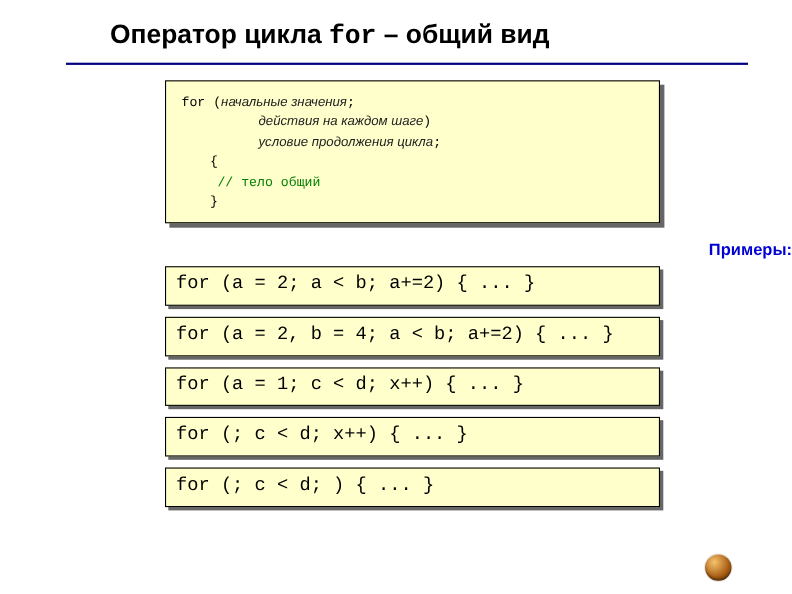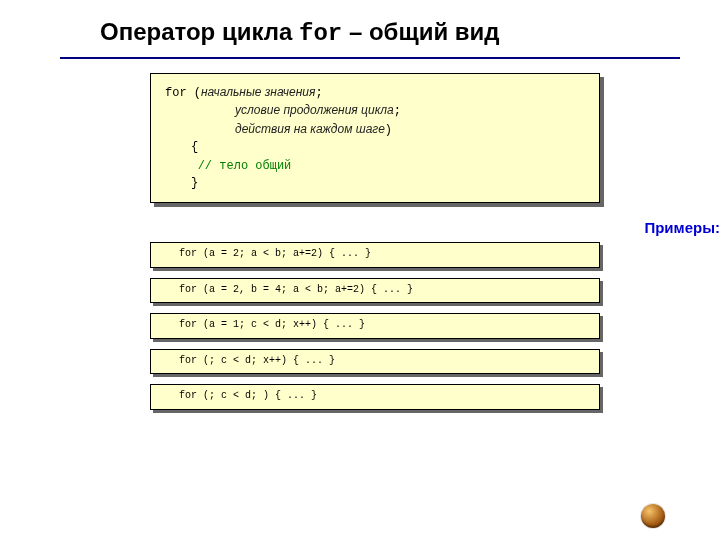--- a/index.html
+++ b/index.html
@@ -42,23 +42,23 @@
   .comment { color: #007f00; font-family: "Courier New", monospace; }
   .examples-label {
     margin: 16px 0 6px 130px;
     color: #0000d4;
     font-weight: bold;
     font-size: 15px;
     text-align: right;
   }
   .example-box {
     margin: 0 120px 10px 150px;
-    padding: 4px 12px 5px 28px;
+    padding: 4px 12px 5px 9px;
     font-family: "Courier New", monospace;
-    font-size: 10px;
+    font-size: 17px;
     box-shadow: 3px 3px 0 rgba(0,0,0,0.6);
   }
   .disc {
     position: absolute;
     right: 55px;
     bottom: 12px;
     width: 24px; height: 24px;
     border-radius: 50%;
     background: radial-gradient(circle at 35% 30%, #f7c36b 0%, #a55b12 60%, #5b2c05 100%);
     box-shadow: inset 0 -2px 2px rgba(0,0,0,0.35), 0 0 0 1px rgba(0,0,0,0.1);
@@ -72,24 +72,24 @@
 <h1 class="slide-title">
   <span>Оператор цикла </span><span class="kw">for</span><span> – общий вид</span>
 </h1>
 <hr class="title-rule">
 
 <div class="code-box main-box">
   <div>
     <span class="mono">for </span><span class="mono">(</span><span class="italic-desc">начальные значения</span><span class="mono">;</span>
   </div>
   <div>
-    <span class="indent2"></span><span class="italic-desc">условие продолжения цикла</span><span class="mono">;</span>
+    <span class="indent2"></span><span class="italic-desc">действия на каждом шаге</span><span class="mono">)</span>
   </div>
   <div>
-    <span class="indent2"></span><span class="italic-desc">действия на каждом шаге</span><span class="mono">)</span>
+    <span class="indent2"></span><span class="italic-desc">условие продолжения цикла</span><span class="mono">;</span>
   </div>
   <div class="mono">
     <span class="indent1">{</span>
   </div>
   <div>
     <span class="indent1"></span>&nbsp;&nbsp;<span class="comment">// тело общий</span>
   </div>
   <div class="mono">
     <span class="indent1">}</span>
   </div>

